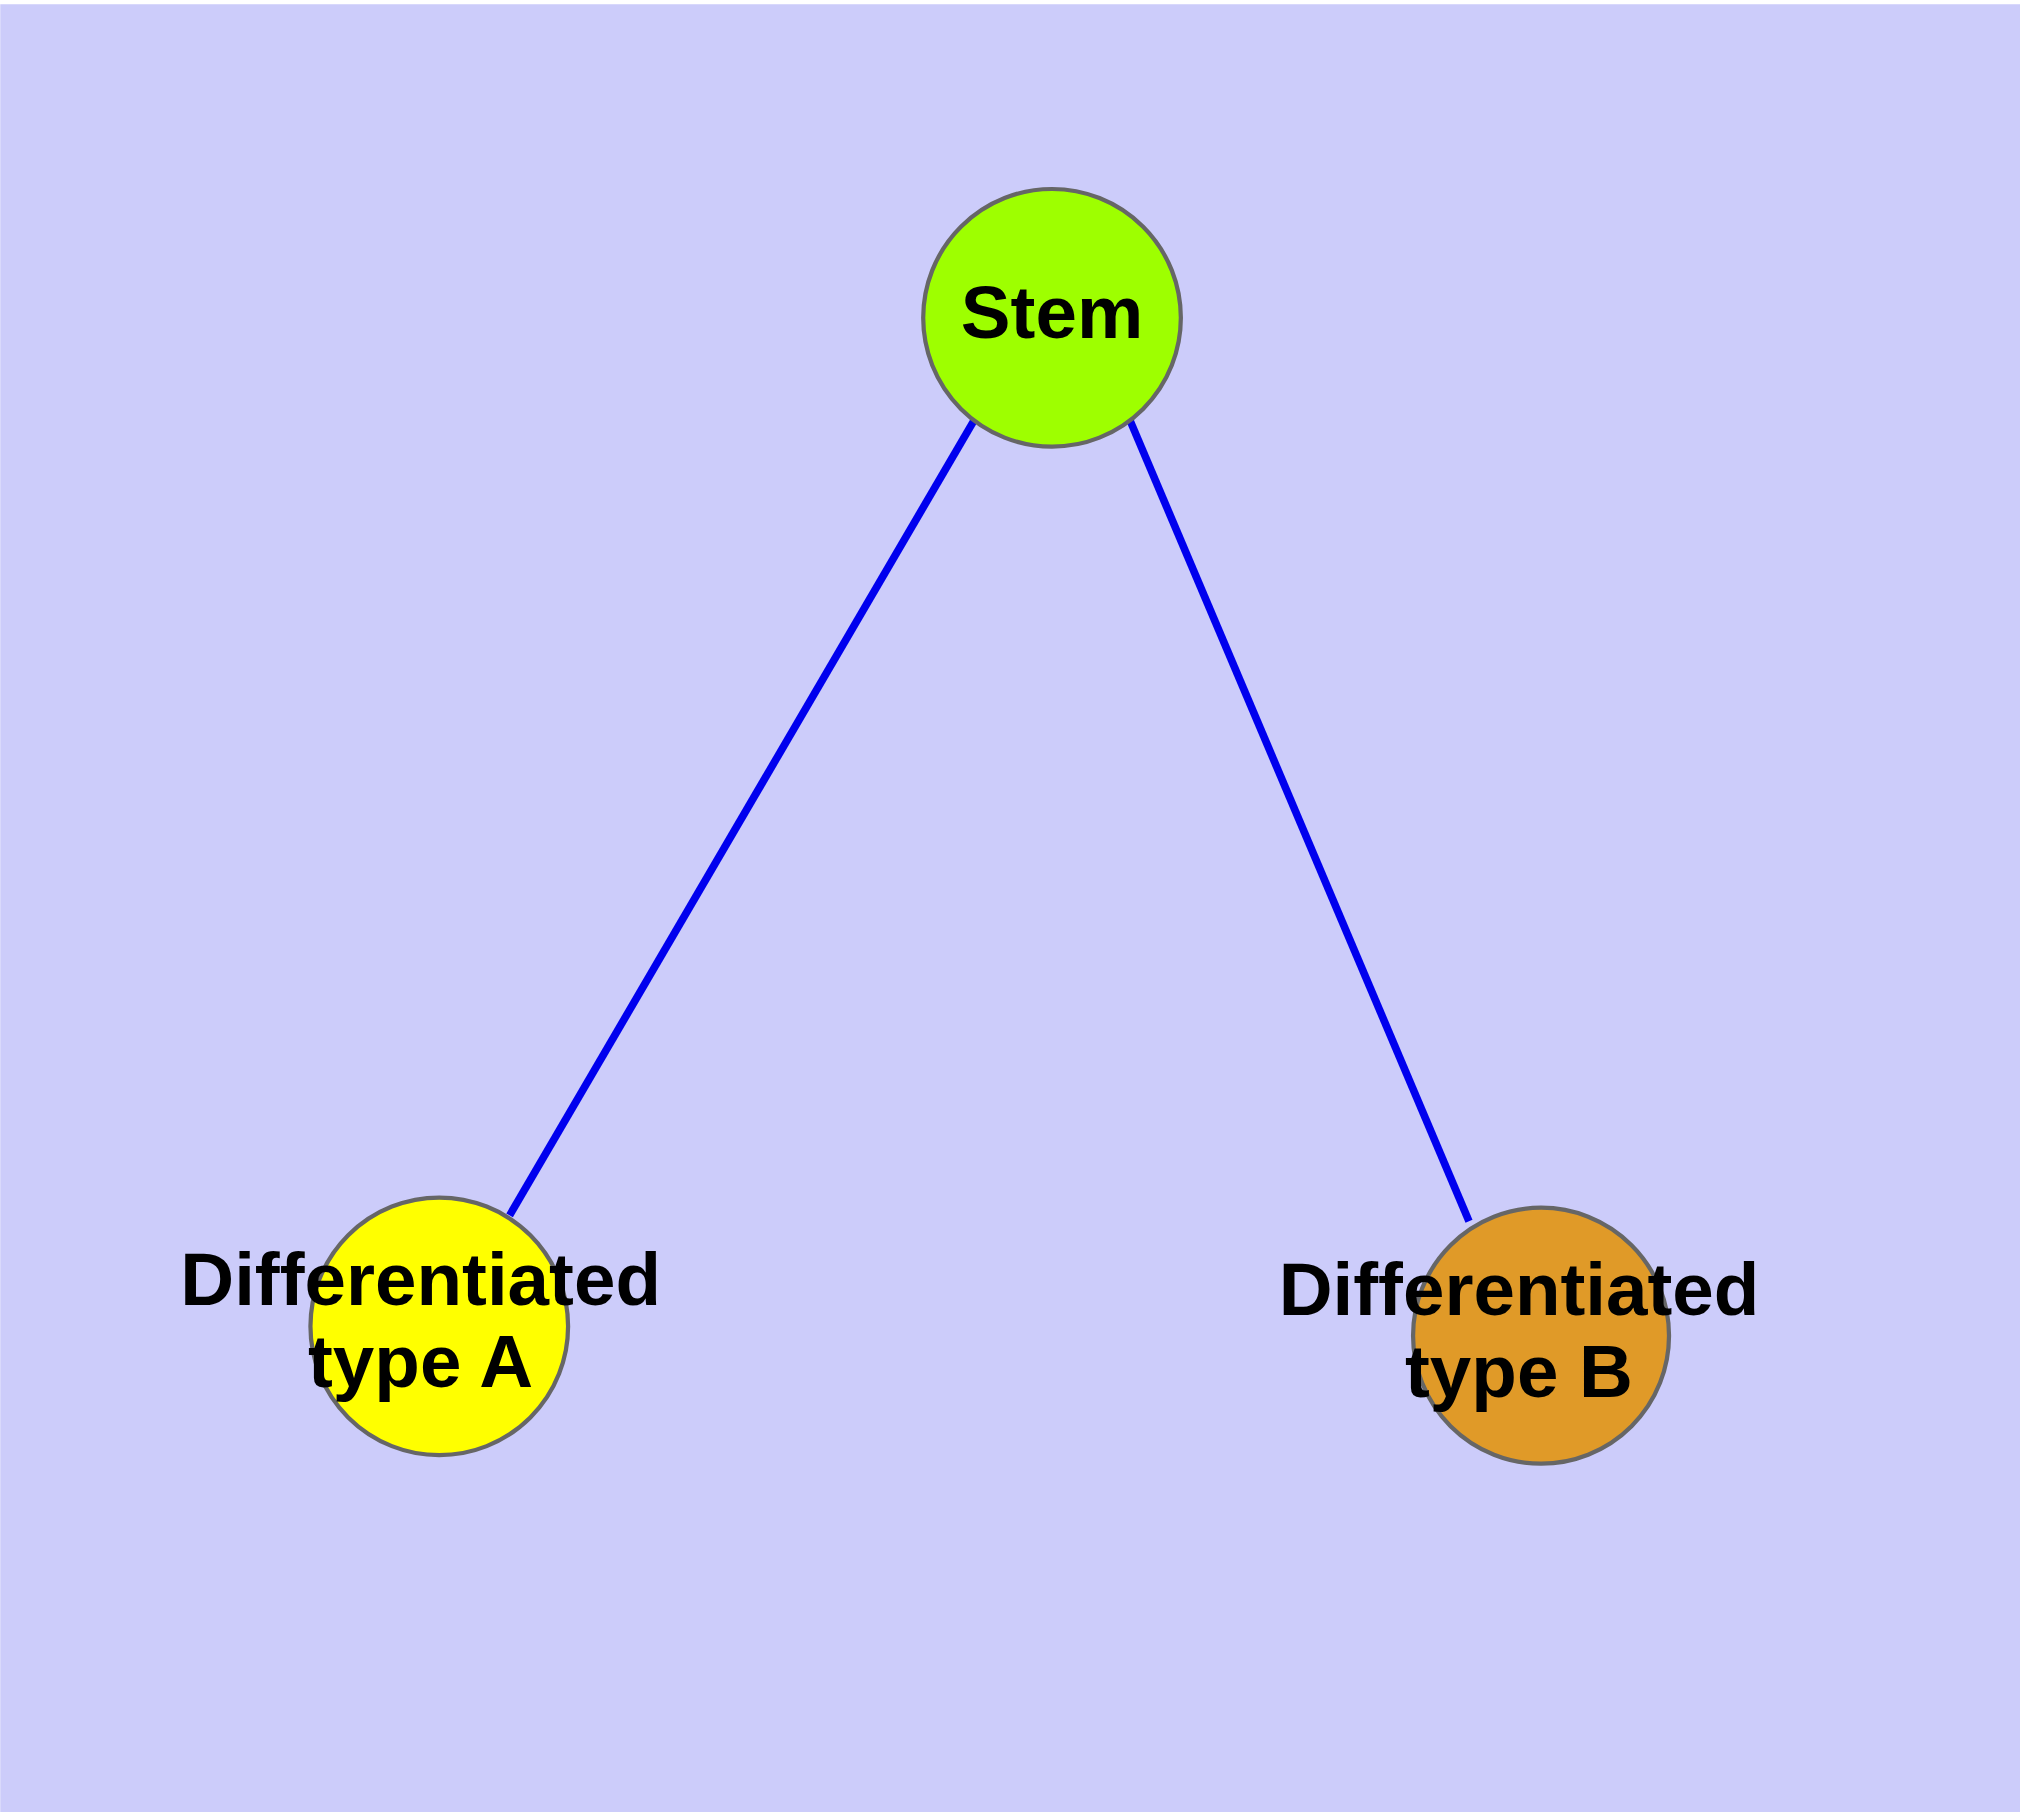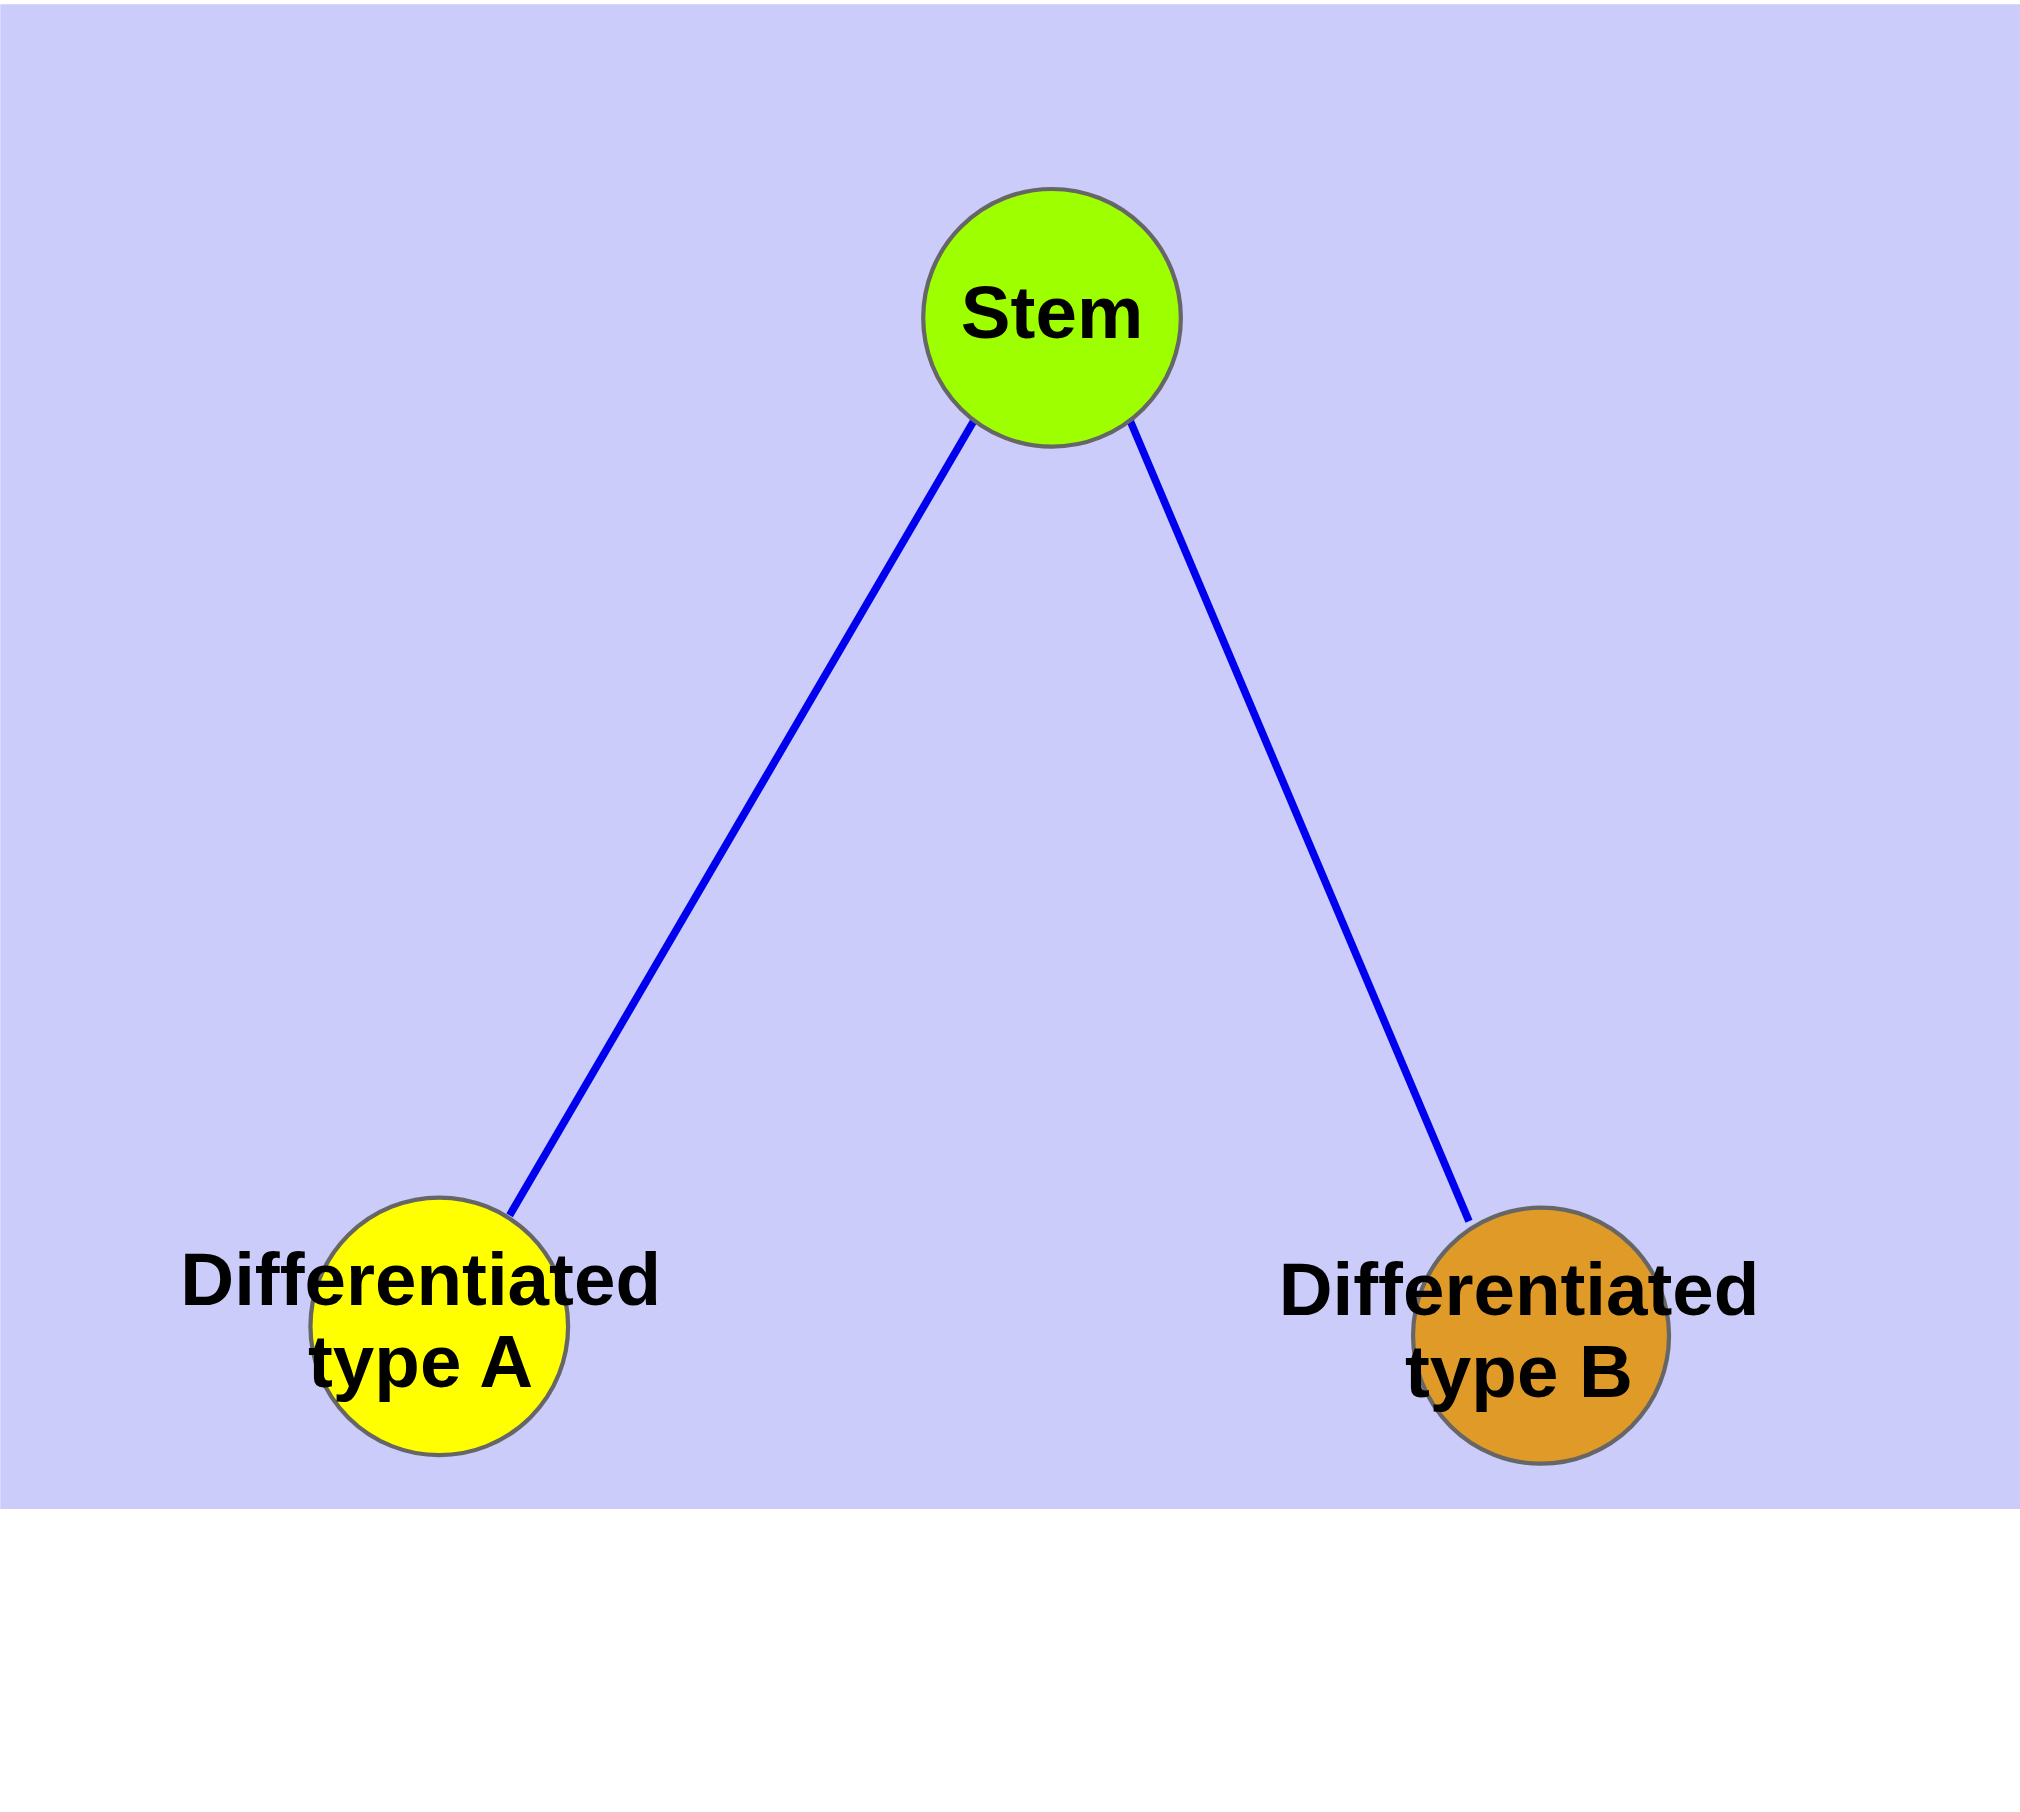--- a/index.html
+++ b/index.html
@@ -28,21 +28,21 @@
     font-weight: bold;
     fill: #000000;
     paint-order: normal;
     dominant-baseline: middle;
     text-anchor: middle;
   }
 </style>
 </head>
 <body>
 
-<div id="canvas-root" style="width: 2021px; height: 1509px; background: rgb(255, 255, 255);">
+<div id="canvas-root" style="width: 2021px; height: 1812px; background: rgb(255, 255, 255);">
   <svg id="graph-svg" viewBox="0 0 2384 2138" xmlns="http://www.w3.org/2000/svg" style="width: 2021px; height: 1812px;">
 
     <rect id="outer-bg" x="0" y="0" width="2384" height="2138" fill="#ffffff"></rect>
 
     <rect id="plot-bg" x="0" y="5" width="2384" height="2133" fill="#ccccfa"></rect>
 
     <g id="edges-layer">
         <line x1="1149" y1="496" x2="601" y2="1434" stroke="#0000ee" stroke-width="9" stroke-linecap="butt"></line>
         <line x1="1333" y1="496" x2="1733" y2="1441" stroke="#0000ee" stroke-width="9" stroke-linecap="butt"></line>
       </g>

